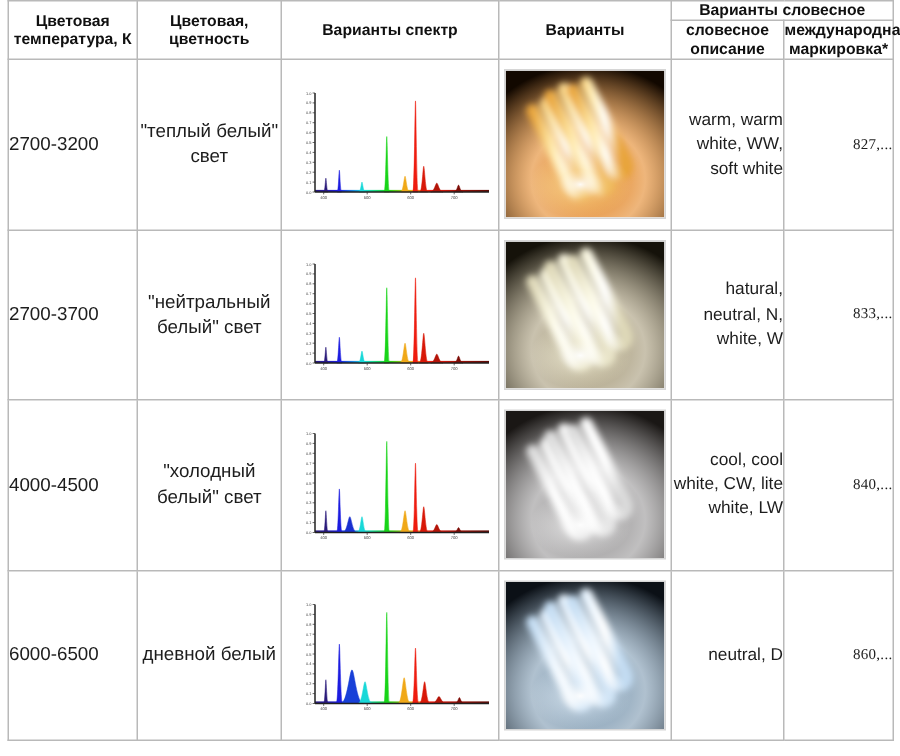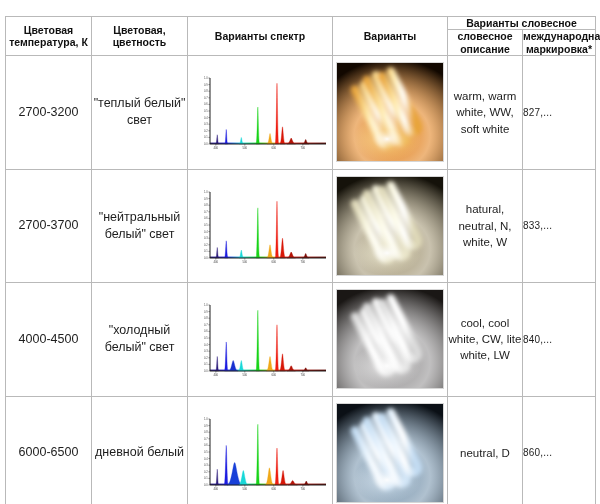--- a/index.html
+++ b/index.html
@@ -13,21 +13,21 @@
     font-family: "Liberation Sans", sans-serif;
     color: #1a1a1a;
     overflow: hidden;
   }
   #sheet {
     position: relative;
     width: 600px;
     height: 504px;
     background: #ffffff;
     box-sizing: border-box;
-    padding: 16px 5px 5px 5px;
+    padding: 0 5px 5px 5px;
   }
   table.cct-table {
     width: 590px;
     height: 494px;
     border-collapse: collapse;
     table-layout: fixed;
     background: #ffffff;
   }
   table.cct-table td, table.cct-table th {
     border: 1px solid #b9b9b9;
@@ -49,43 +49,44 @@
   
   col.c-temp   { width: 86px; }
   col.c-desc   { width: 96px; }
   col.c-spec   { width: 145px; }
   col.c-glow   { width: 115px; }
   col.c-word   { width: 75px; }
   col.c-intl   { width: 73px; }
 
   td.temp {
     font-size: 12.5px;
-    text-align: center;
+    text-align: left;
     line-height: 1.35;
     color: #1d1d1d;
   }
   td.desc {
     font-size: 12.5px;
     text-align: center;
     line-height: 1.35;
     padding: 0 4px;
     color: #1d1d1d;
   }
   td.word {
     font-size: 11.5px;
-    text-align: center;
+    text-align: right;
     line-height: 1.42;
     padding: 0 6px;
     color: #1d1d1d;
   }
   td.intl {
     font-size: 10px;
-    text-align: left;
+    text-align: right;
     color: #1d1d1d;
     letter-spacing: 0.2px;
+    font-family: Liberation Serif, serif;
   }
   td.spec, td.glow {
     padding: 0;
     text-align: center;
   }
 
   
   .spec-wrap {
     position: relative;
     width: 140px;

